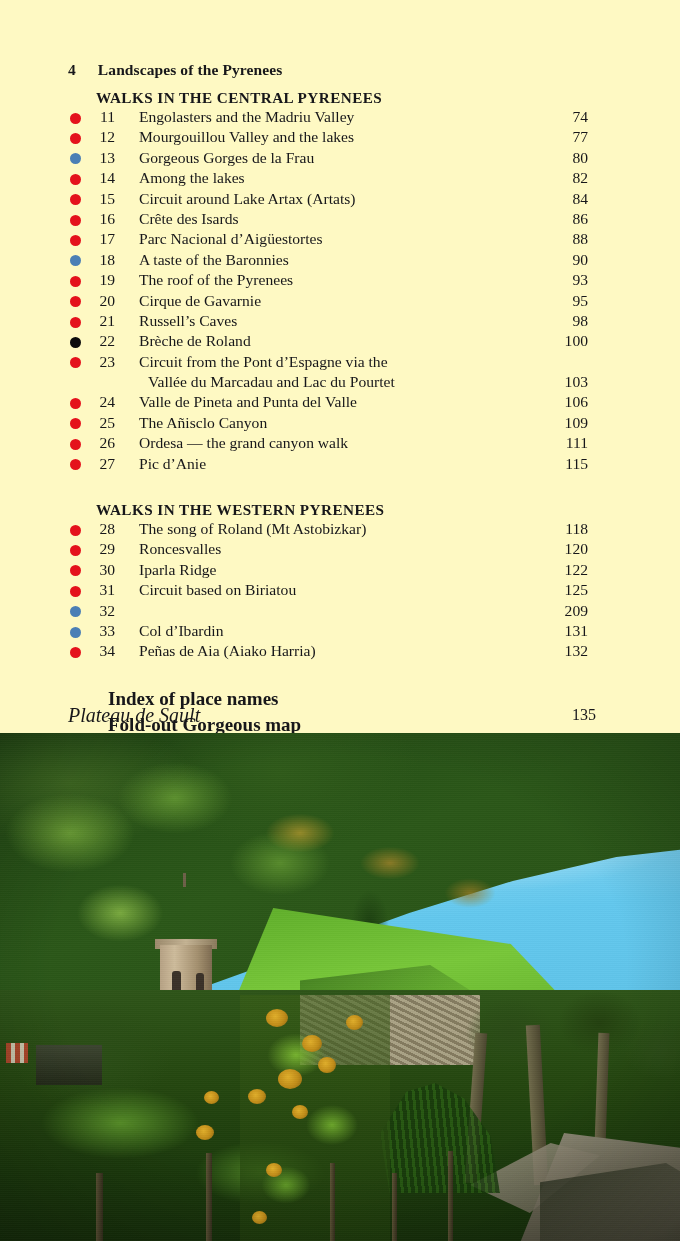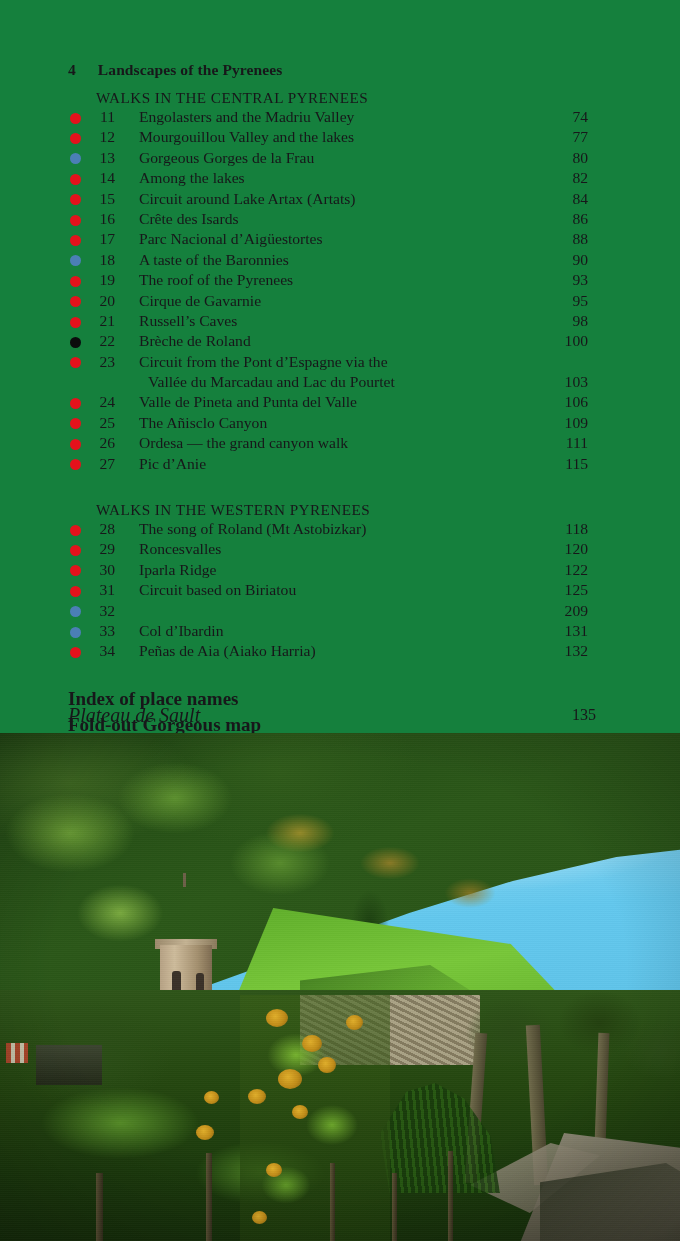--- a/index.html
+++ b/index.html
@@ -16,21 +16,21 @@
     overflow: hidden;
   }
 
   
   .page {
     position: absolute;
     left: 0;
     top: 0;
     width: 680px;
     height: 781px;
-    background: #15803d;
+    background: #fef9c3;
   }
 
   .running-head {
     position: absolute;
     left: 68px;
     top: 61px;
     font-weight: bold;
     font-size: 15.5px;
     letter-spacing: 0.1px;
     white-space: nowrap;
@@ -38,21 +38,21 @@
   .running-head .folio { margin-right: 22px; }
 
   .toc {
     position: absolute;
     left: 68px;
     top: 88px;
     width: 528px;
   }
 
   .section-head {
-    font-weight: normal;
+    font-weight: bold;
     font-size: 15.2px;
     letter-spacing: 0.45px;
     margin-left: 28px;
     line-height: 19px;
     white-space: nowrap;
   }
   .section-head.second { margin-top: 26px; }
 
   .entry {
     position: relative;
@@ -99,21 +99,21 @@
   .pg {
     position: absolute;
     right: 8px;
     top: 0;
     width: 60px;
     text-align: right;
     font-size: 15.6px;
   }
 
   
-  .backmatter { margin-top: 24px; }
+  .backmatter { margin-top: 24px; margin-left: 40px; }
   .bm-row {
     position: relative;
     height: 26px;
     line-height: 26px;
   }
   .bm-label {
     position: absolute;
     left: 0;
     top: 0;
     font-weight: bold;

